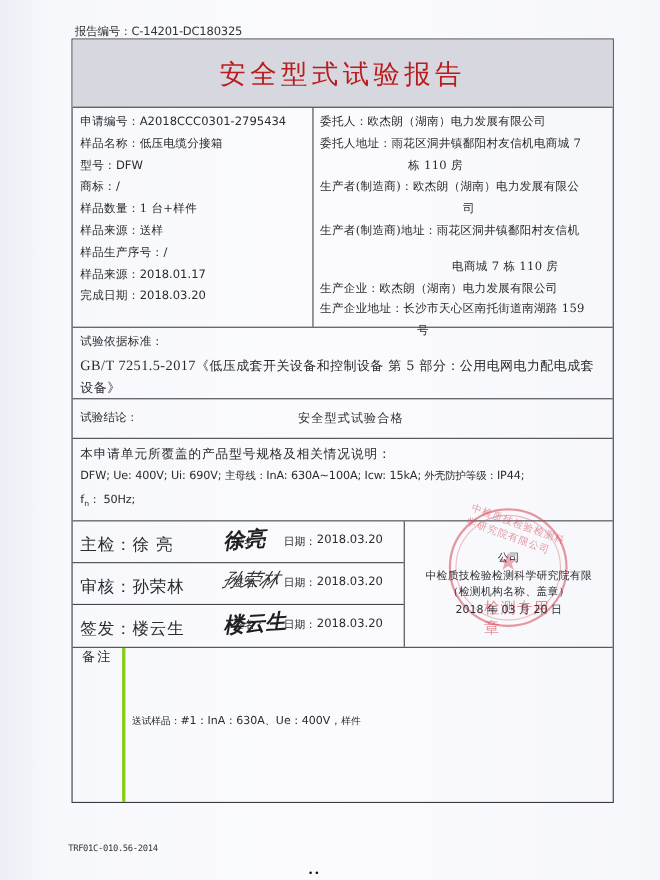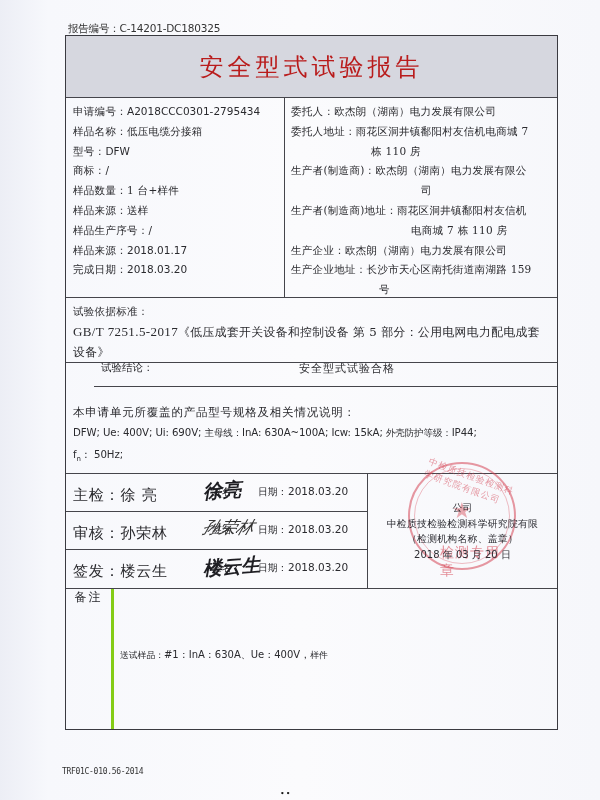--- a/index.html
+++ b/index.html
@@ -28,26 +28,26 @@
     display: flex; align-items: center; justify-content: center;
   }
   .title-band span { font-size: 24px; letter-spacing: 4px; color: #b91c1c; }
   .info { top: 62px; height: 200px; }
   .info .col-left { position: absolute; left: 0; top: 0; width: 219px; height: 100%; border-right: 1px solid #45454b; box-sizing: border-box; padding: 4px 0 0 7px; }
   .info .col-right { position: absolute; left: 219px; right: 0; top: 0; height: 100%; padding: 4px 0 0 6px; box-sizing: border-box; }
   .line { font-size: 10.5px; line-height: 19.8px; white-space: nowrap; letter-spacing: 0.3px; }
   .num { font-family: "DejaVu Sans", sans-serif; font-size: 10.5px; letter-spacing: 0; }
   .cont-r1 { padding-left: 80px; }
   .cont-r2 { padding-left: 130px; }
-  .cont-r3 { padding-left: 120px; }
+  .cont-r3 { padding-left: 120px; margin-top: 12px; }
   .cont-r4 { padding-left: 88px; }
   .standard { top: 262px; height: 65px; padding: 4px 7px; }
   .standard .std-text { font-size: 11.8px; line-height: 20px; letter-spacing: 0.4px; white-space: normal; }
   .standard .std-text .gb { font-family: "Liberation Serif", serif; font-size: 13px; }
-  .conclusion { top: 315px; height: 36px; margin-left: 28px; }
+  .conclusion { top: 327px; height: 36px; }
   .conclusion .lbl { position: absolute; left: 7px; top: 10px; font-size: 10.5px; }
   .conclusion .val { position: absolute; left: 205px; top: 10px; font-size: 11px; letter-spacing: 1px; }
   .desc { top: 363px; height: 75px; padding: 3px 7px; }
   .desc .hdr { font-size: 11.5px; line-height: 20px; letter-spacing: 0.8px; }
   .desc .specs { font-family: "DejaVu Sans", sans-serif; font-size: 10.2px; line-height: 22px; white-space: nowrap; letter-spacing: -0.1px; }
   .desc .specs .cn { font-family: "DejaVu Serif", serif; font-size: 9.5px; }
   .sign-block { top: 438px; height: 115px; border-bottom: 1px solid #45454b; }
   .sign-left { position: absolute; left: 0; top: 0; width: 302px; height: 100%; border-right: 1px solid #45454b; box-sizing: border-box; }
   .sign-row { position: absolute; left: 0; right: 0; height: 38px; border-bottom: 1px solid #45454b; box-sizing: border-box; }
   .sign-row:last-child { border-bottom: none; }

